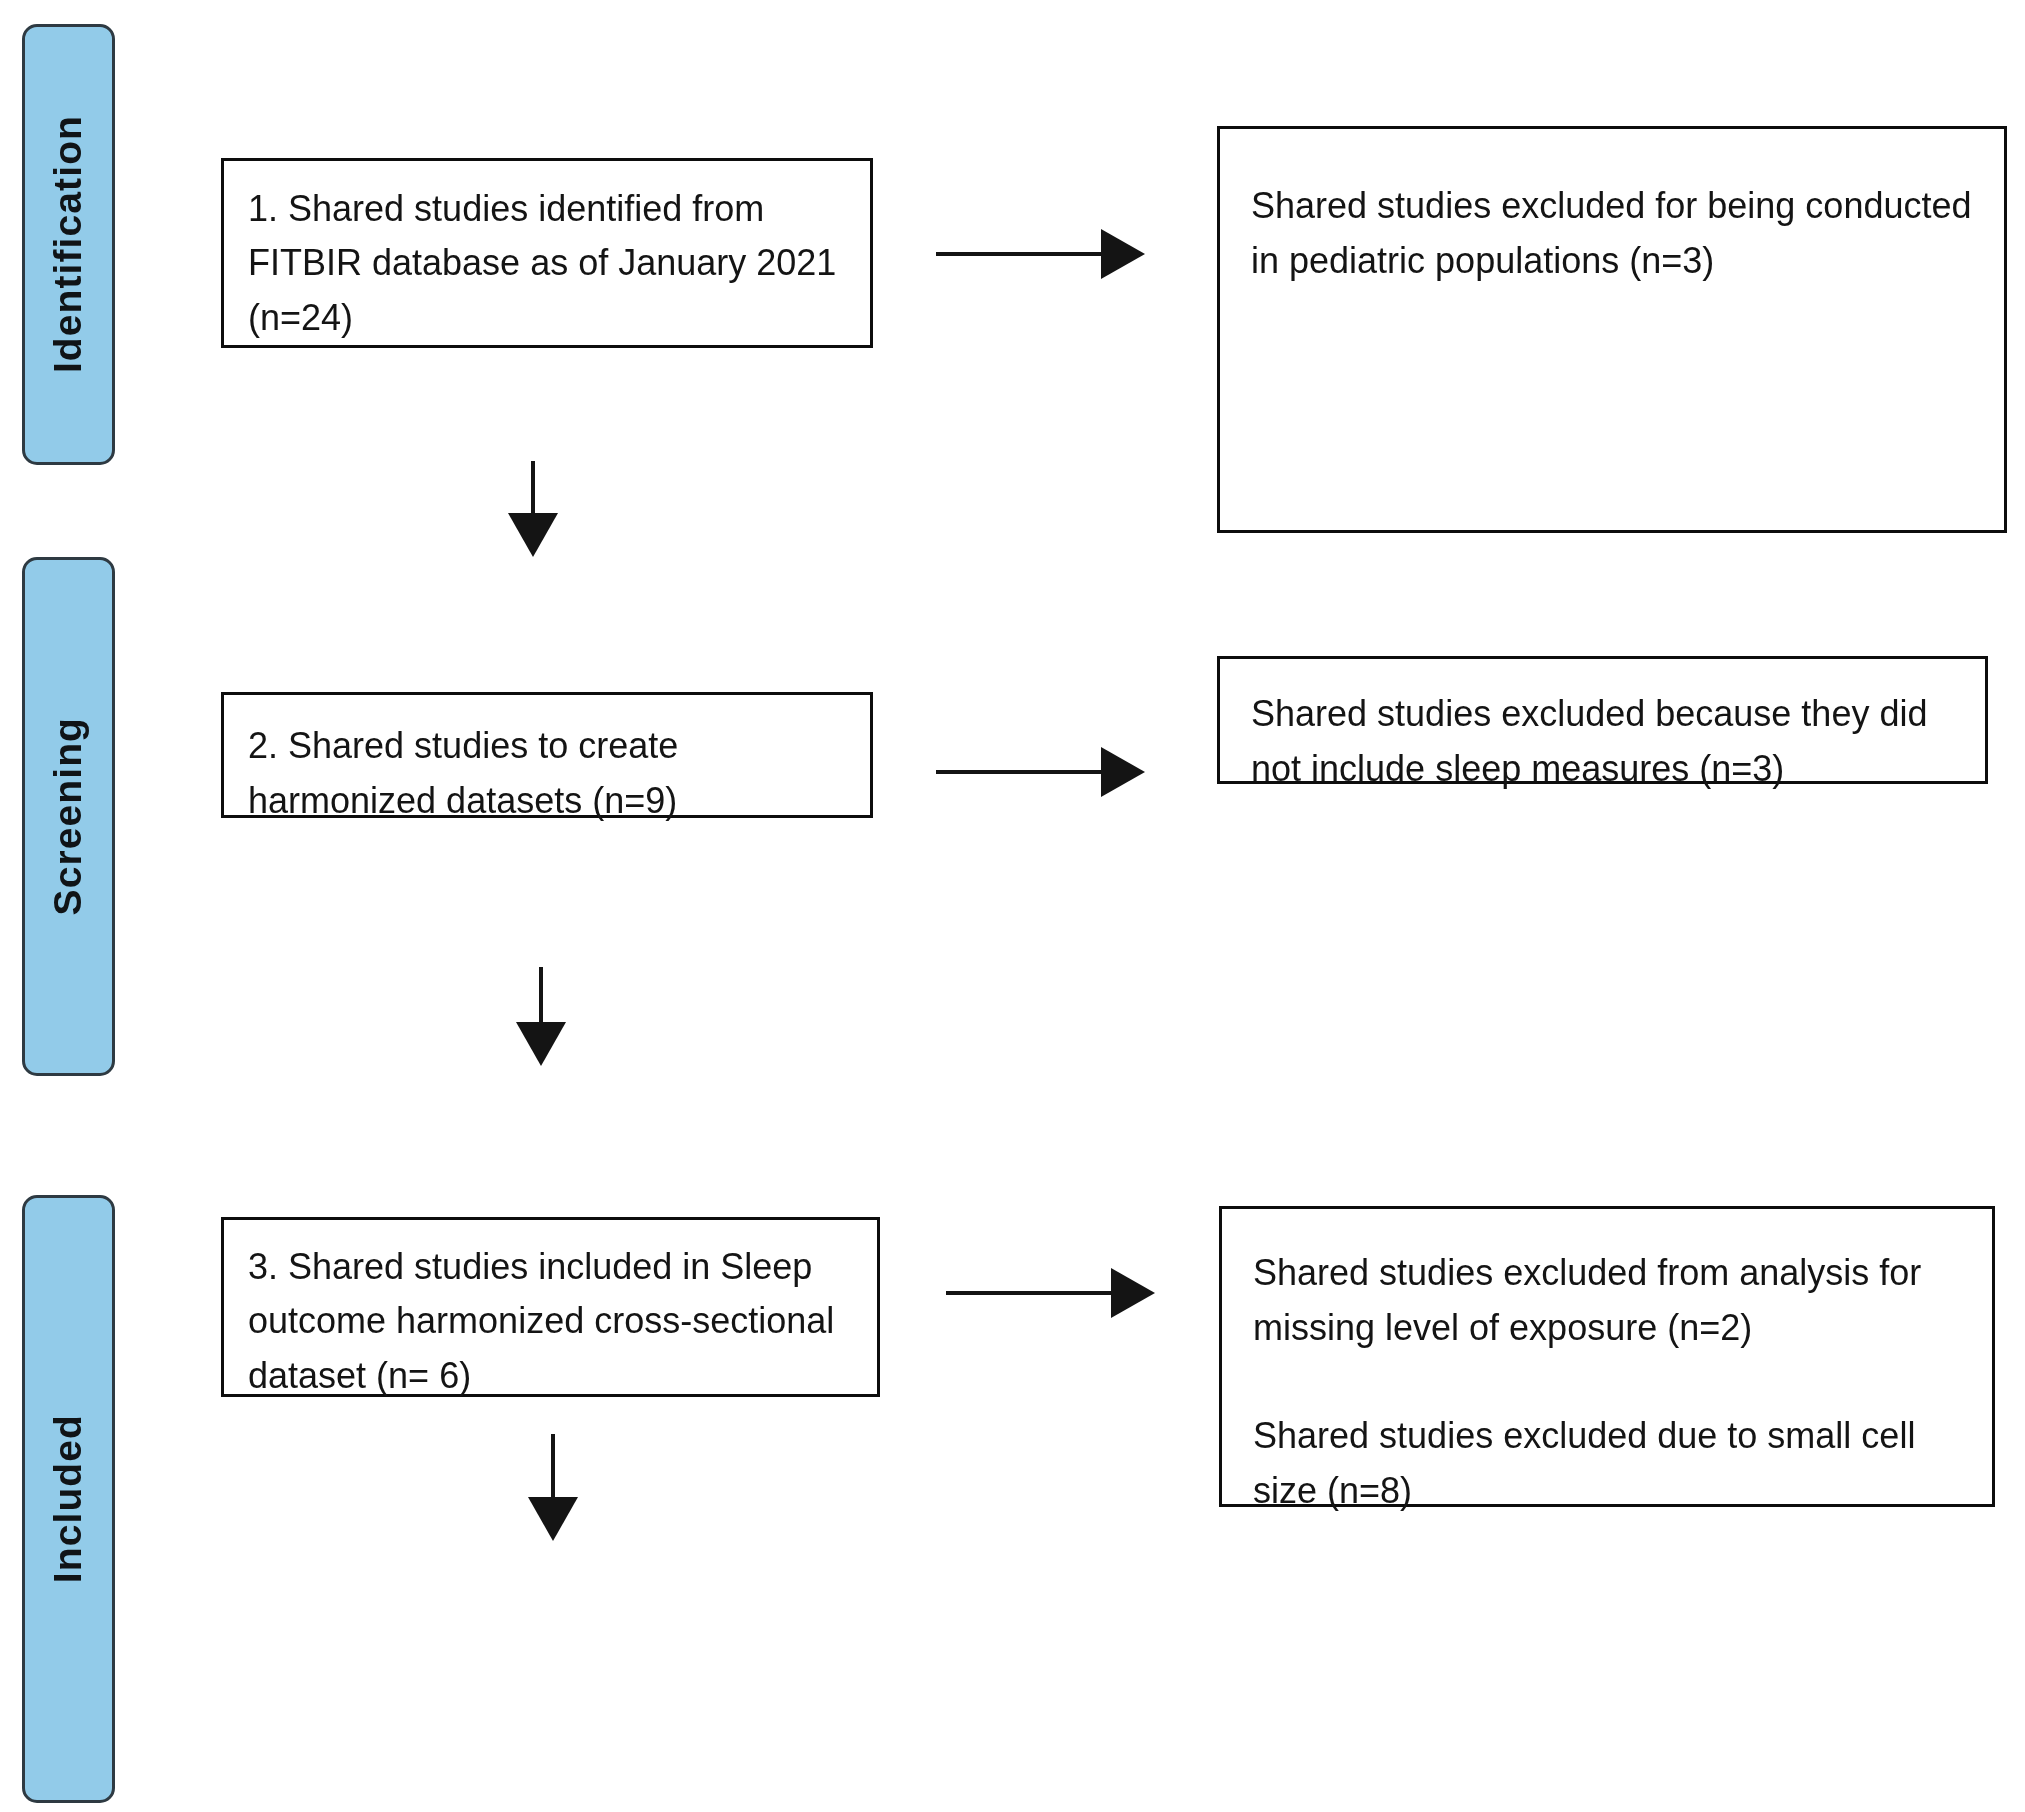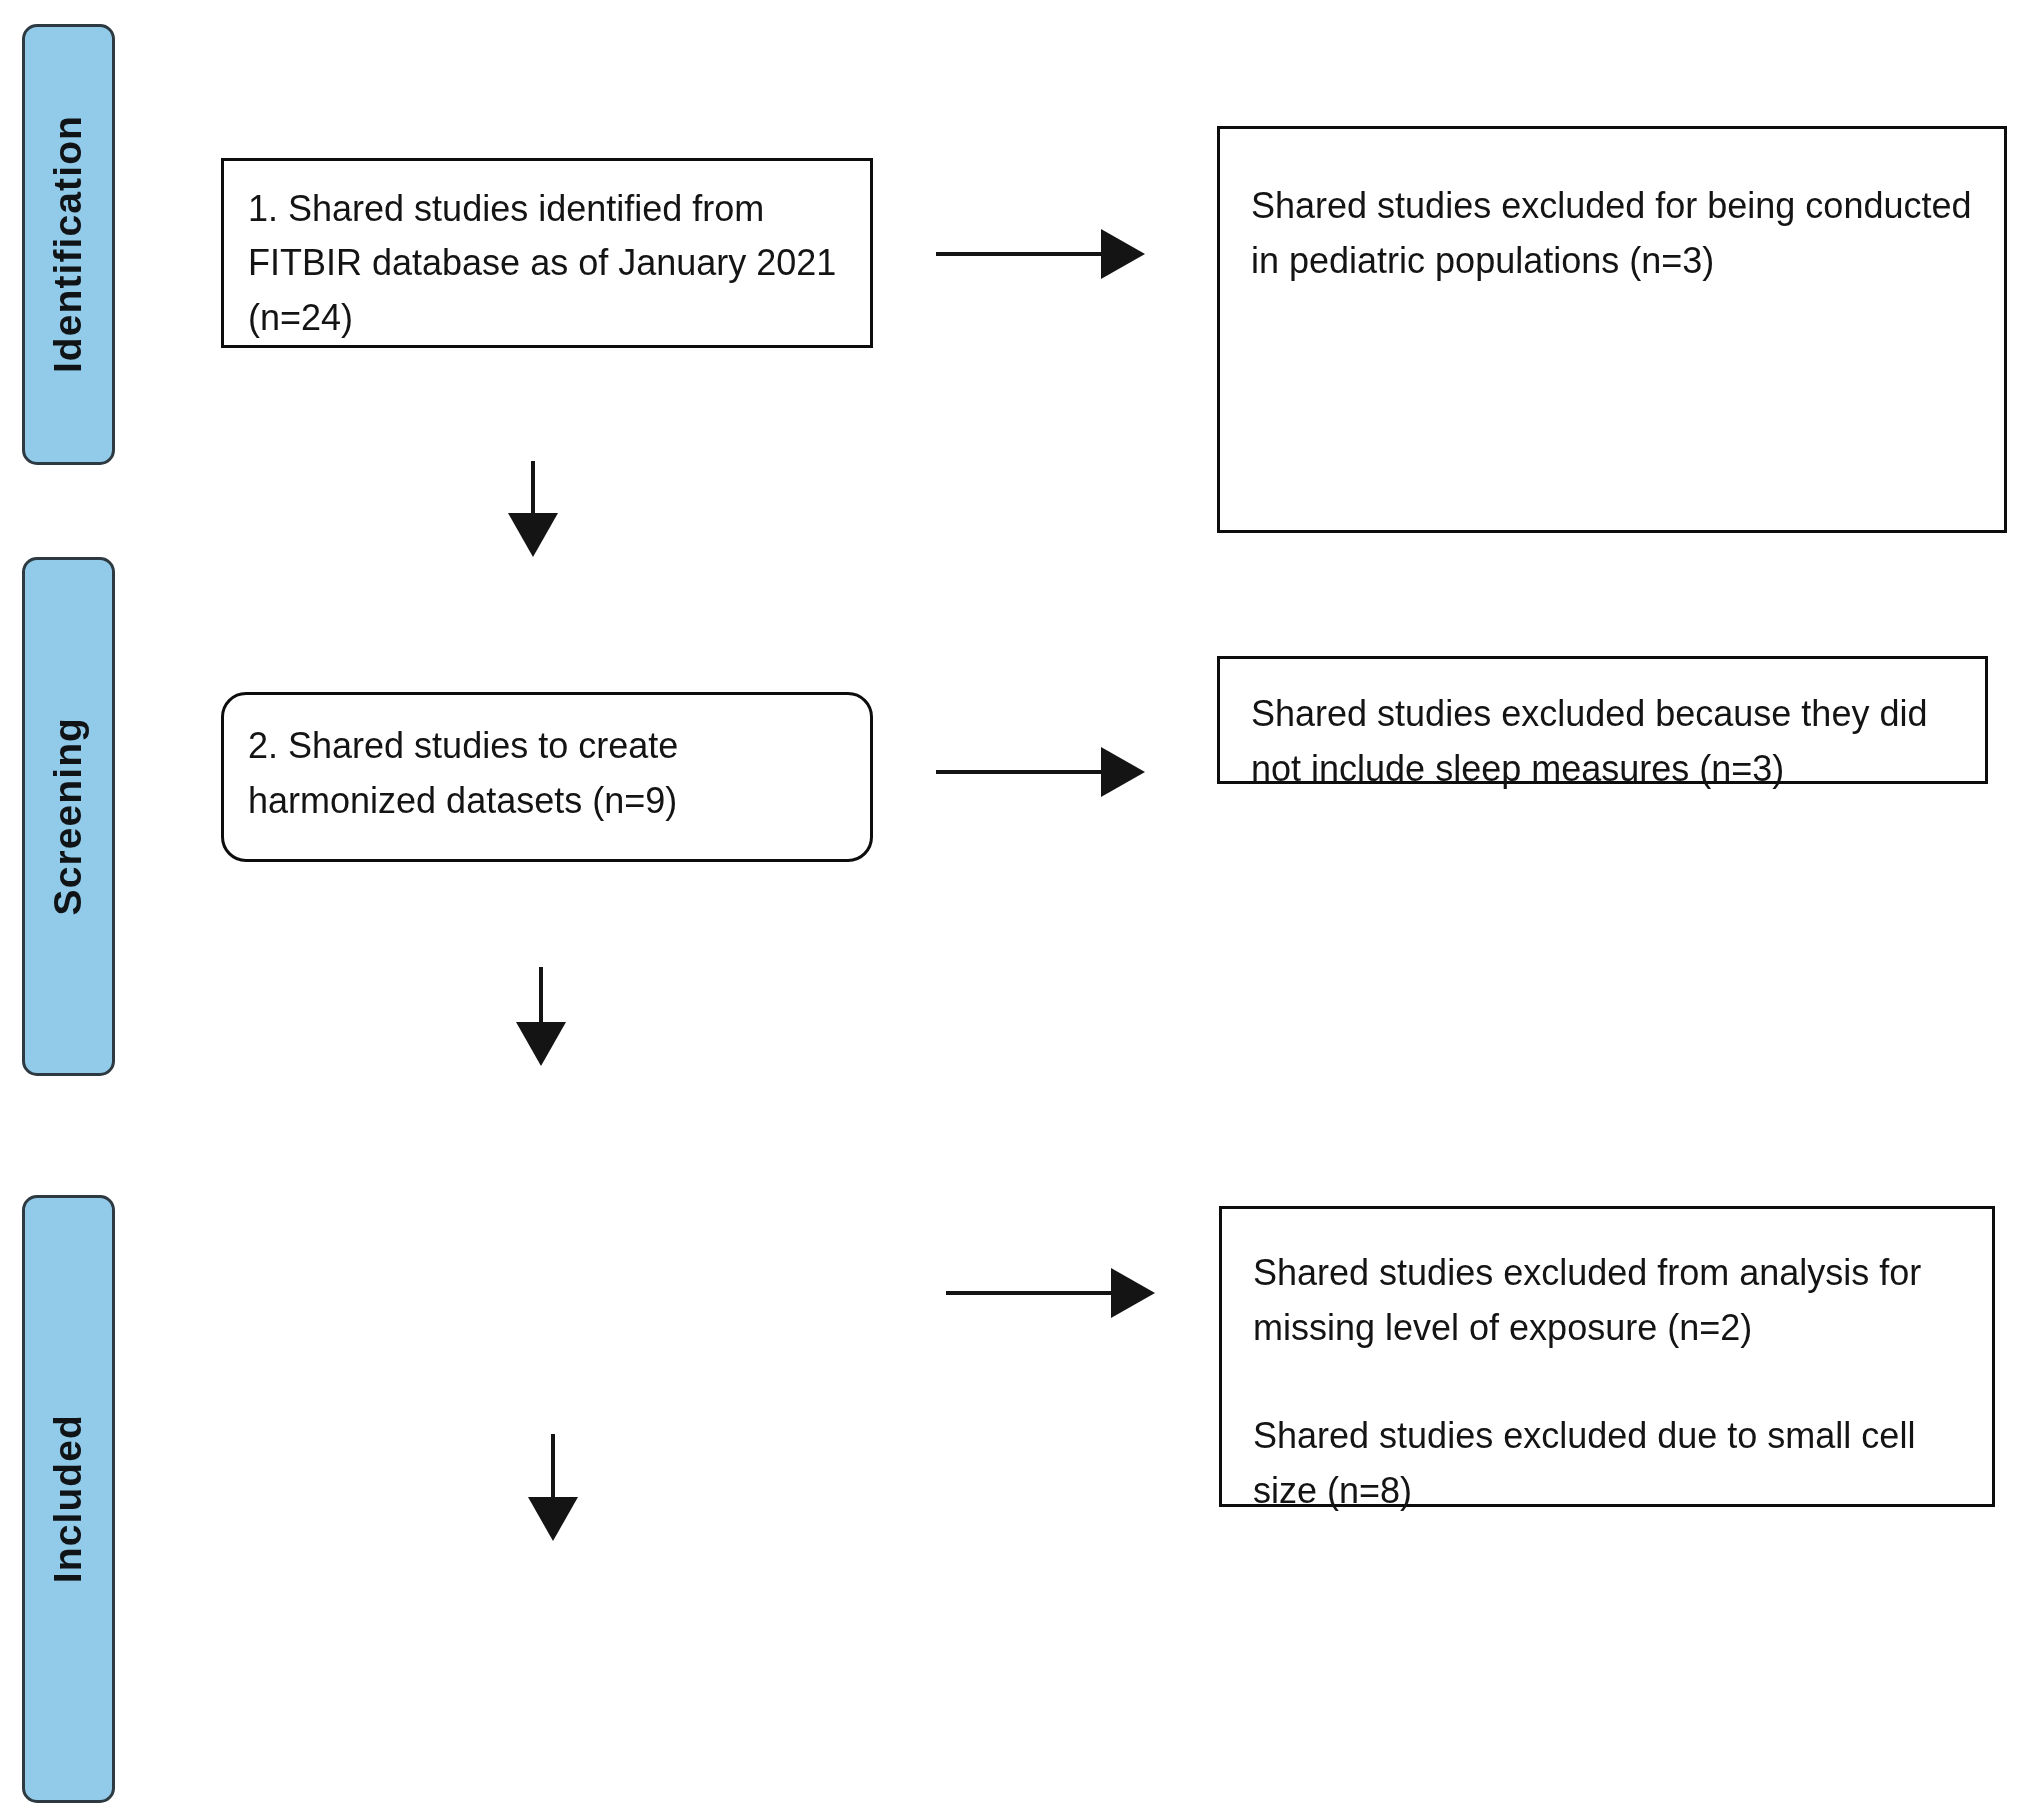--- a/index.html
+++ b/index.html
@@ -54,21 +54,21 @@
     background:var(--box-fill);
     border:3.2px solid var(--box-border);
     font-size:36px;
     line-height:1.52;
     color:var(--text);
   }
   .box p{margin:0;}
   .box p + p{margin-top:54px;}
 
   .box1{left:221px;top:142px;width:652px;height:190px;padding:20.5px 24px;margin-top:16px;}
-  .box2{left:221px;top:692px;width:652px;height:170px;padding:24px 24px;border-radius:25px;}
+  .box2{left:221px;top:692px;width:652px;height:126px;padding:24px 24px;}
   .box3{left:221px;top:1217px;width:659px;height:180px;padding:19.5px 24px;}
   .box4{left:227px;top:1582px;width:659px;height:174px;padding:28px 27px;}
 
   .ex1{left:1217px;top:126px;width:790px;height:407px;padding:50px 30px 21.6px 31px;}
   .ex2{left:1217px;top:656px;width:771px;height:128px;padding:28px 30px 21.6px 31px;}
   .ex3{left:1219px;top:1206px;width:776px;height:301px;padding:37px 30px 21.6px 31px;}
 
   
   .arrow{position:absolute;}
   .arrow .shaft{position:absolute;background:var(--arrow);}
@@ -113,20 +113,23 @@
   <div class="stage stage-included">
     <span class="stage-text">Included</span>
   </div>
 
   <div class="box box1">
     <p>1. Shared studies identified from FITBIR database as of January 2021 (n=24)</p>
   </div>
   <div class="box box2">
     <p>2. Shared studies to create harmonized datasets (n=9)</p>
   </div>
+  <div class="box box3">
+    <p>3. Shared studies included in Sleep outcome harmonized cross-sectional dataset (n= 6)</p>
+  </div>
 
   <div class="box ex1">
     <p>Shared studies excluded for being conducted in pediatric populations (n=3)</p>
   </div>
   <div class="box ex2">
     <p>Shared studies excluded because they did not include sleep measures (n=3)</p>
   </div>
   <div class="box ex3">
     <p>Shared studies excluded from analysis for missing level of exposure (n=2)</p>
     <p>Shared studies excluded due to small cell size (n=8)</p>

